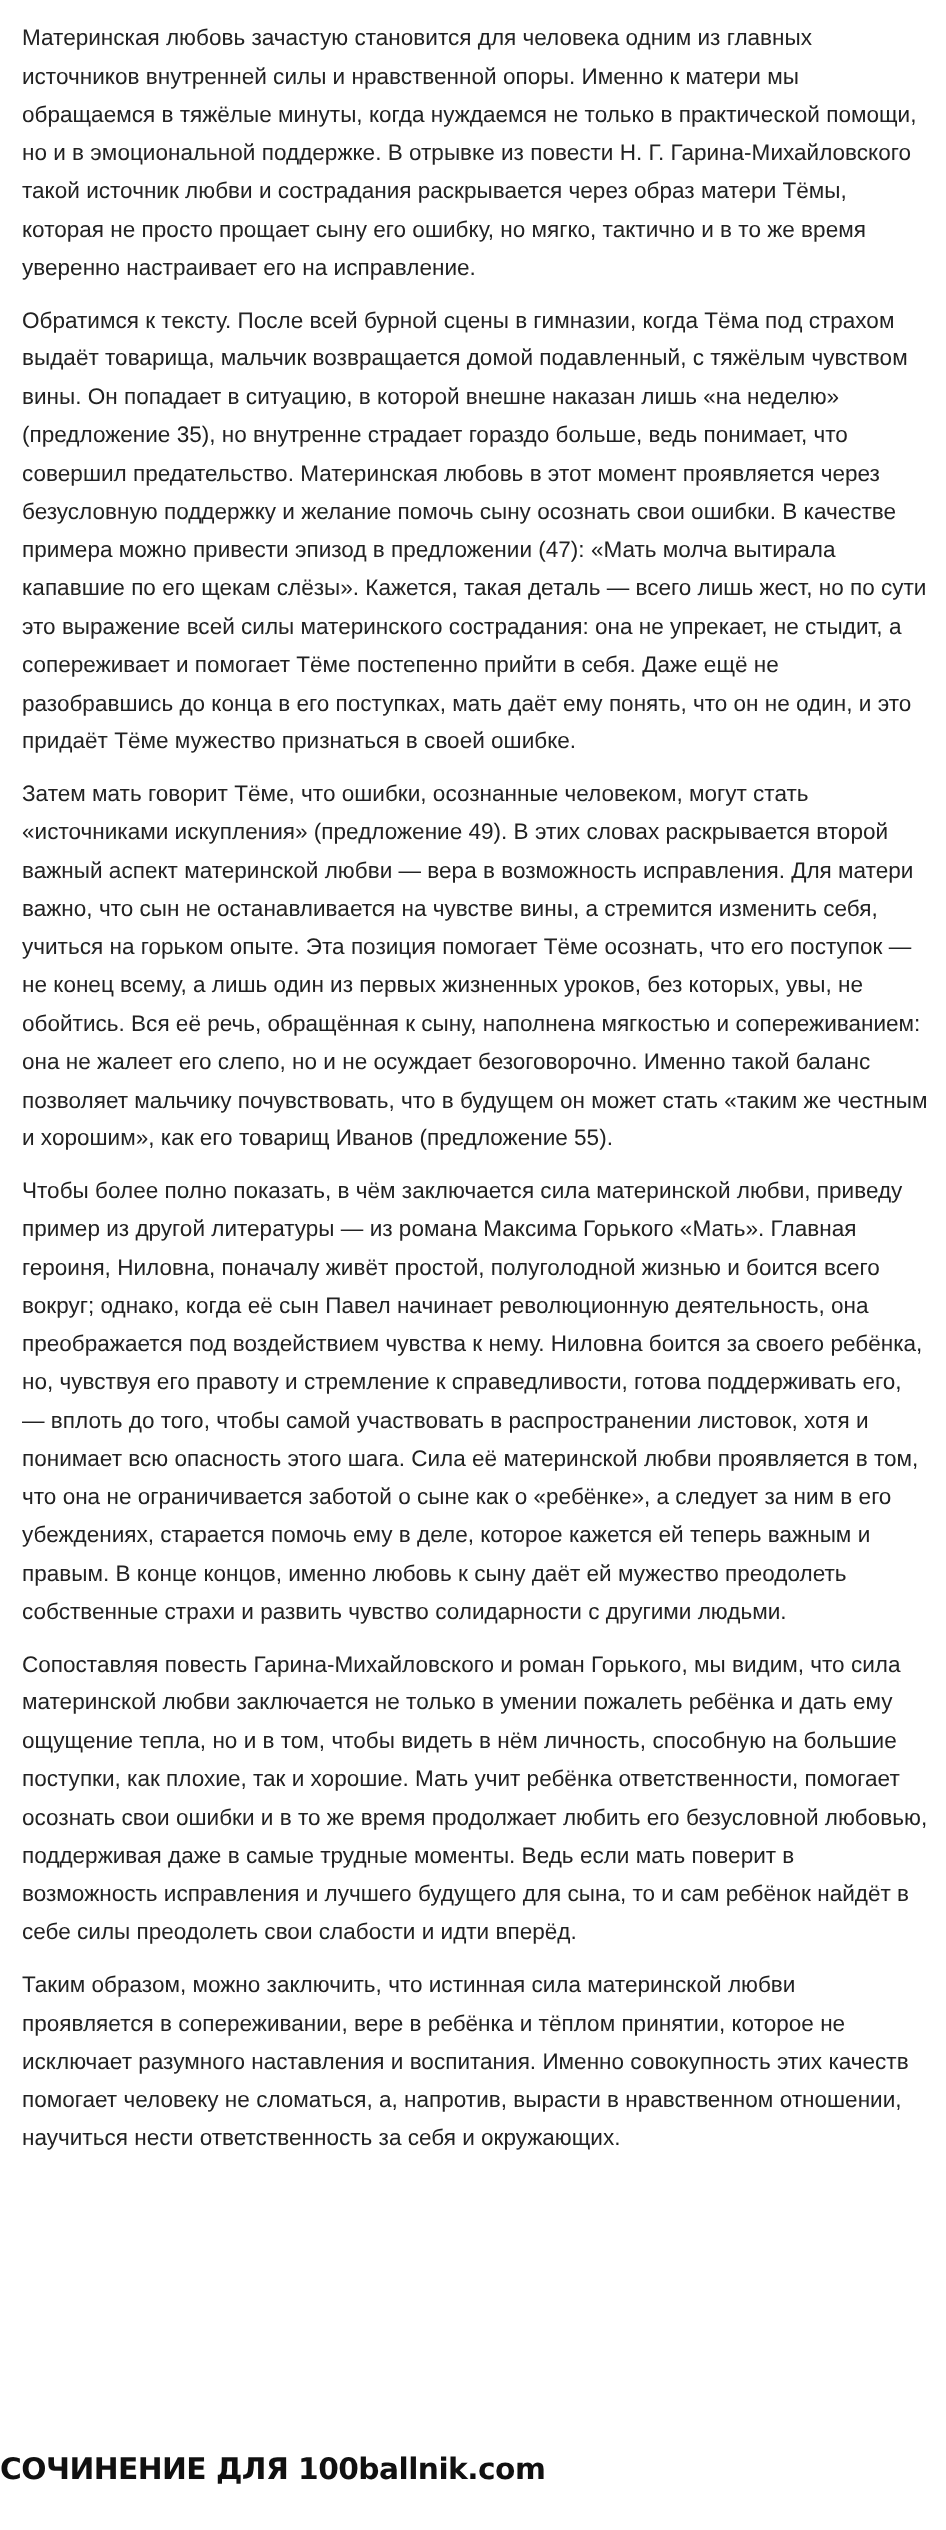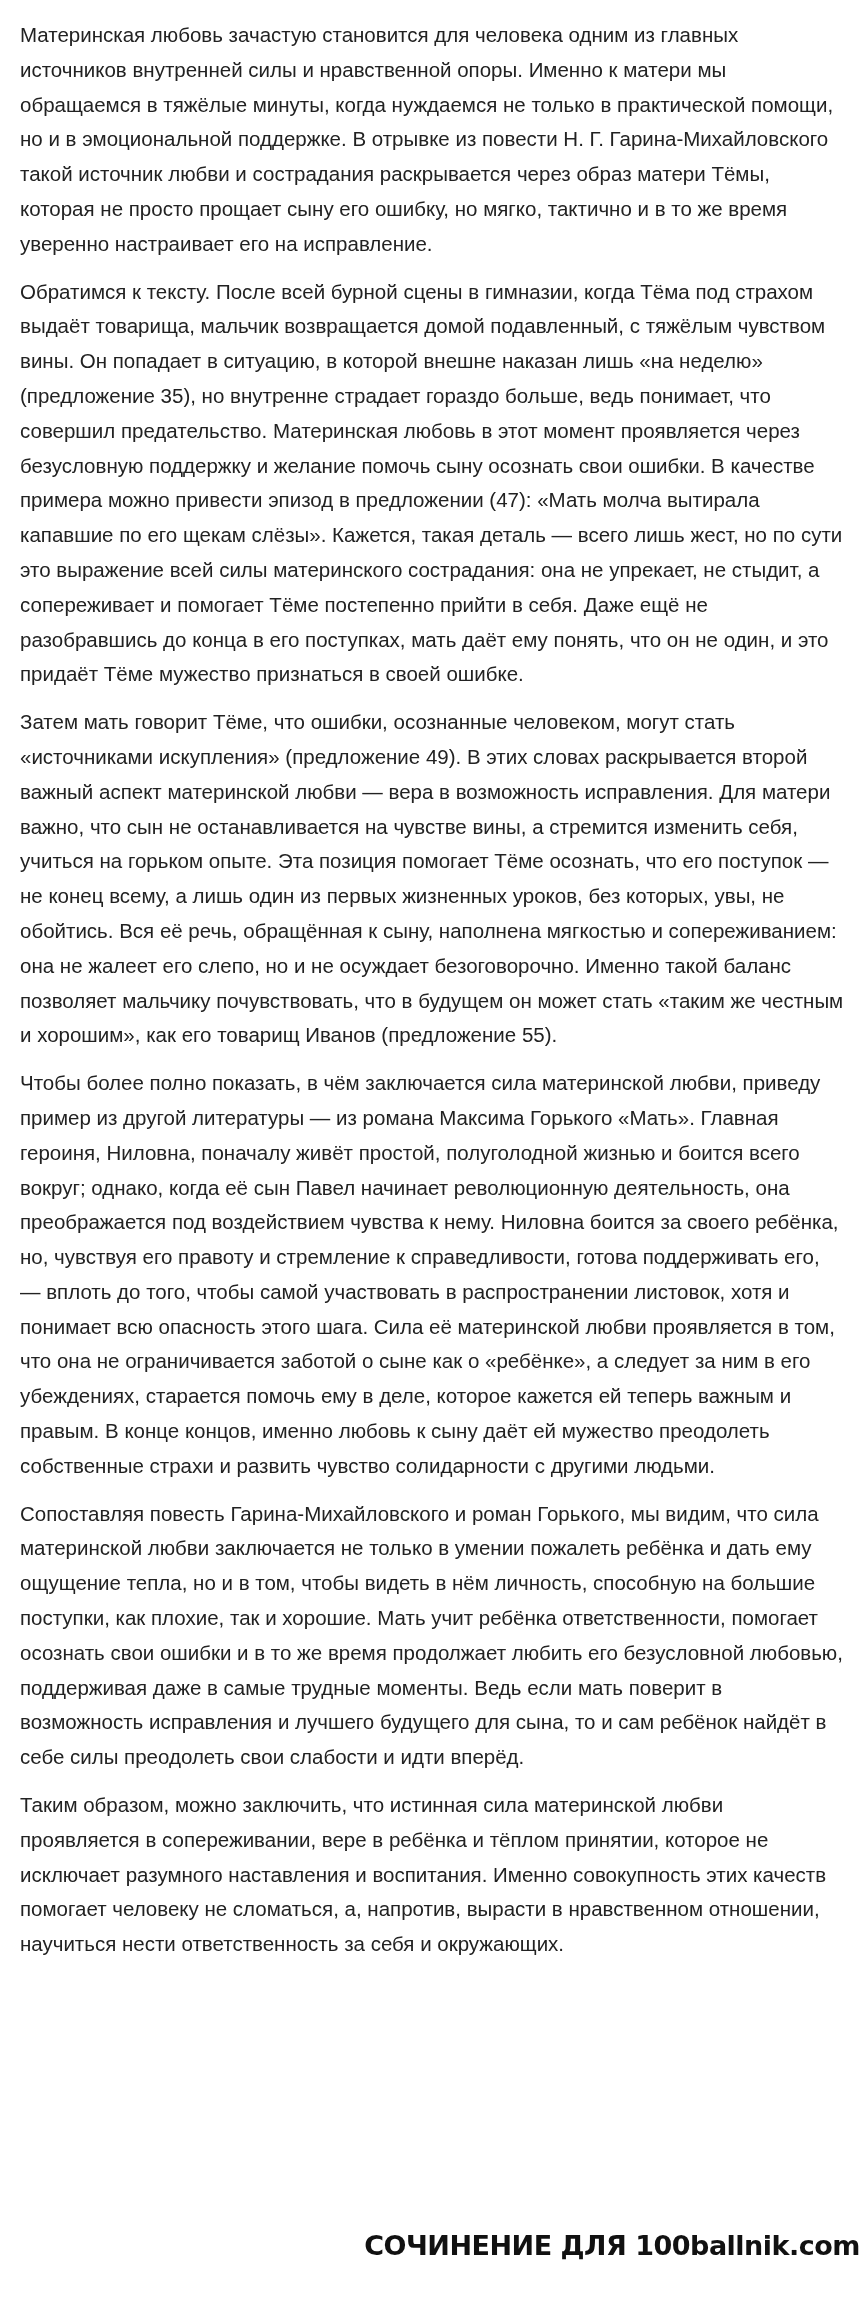--- a/index.html
+++ b/index.html
@@ -1,21 +1,21 @@
 <!DOCTYPE html>
 <html><head>
 <meta charset="utf-8">
 <style>
   html,body{margin:0;padding:0;background:#fff;}
   body{width:860px;height:2300px;position:relative;overflow:hidden;}
   .card{position:absolute;left:0;top:0;width:690px;height:2300px;background:#fff;border-radius:14px;box-sizing:border-box;}
   .content{position:absolute;left:20px;top:18px;width:825px;
     font-family:"Liberation Sans",sans-serif;font-size:20.5px;line-height:34.8px;color:#222;}
   .content p{margin:0 0 13px 0;}
-  .footer{position:absolute;left:0;top:2230px;width:860px;text-align:right;
+  .footer{position:absolute;left:0;top:2230px;width:860px;text-align:left;
     font-family:"DejaVu Sans",sans-serif;font-weight:bold;font-size:27px;color:#111;letter-spacing:-0.5px;}
 </style>
 </head>
 <body>
 
 <div class="card">
   <div class="content">
     <p>Материнская любовь зачастую становится для человека одним из главных источников внутренней силы и нравственной опоры. Именно к матери мы обращаемся в тяжёлые минуты, когда нуждаемся не только в практической помощи, но и в эмоциональной поддержке. В отрывке из повести Н. Г. Гарина-Михайловского такой источник любви и сострадания раскрывается через образ матери Тёмы, которая не просто прощает сыну его ошибку, но мягко, тактично и в то же время уверенно настраивает его на исправление.</p>
     <p>Обратимся к тексту. После всей бурной сцены в гимназии, когда Тёма под страхом выдаёт товарища, мальчик возвращается домой подавленный, с тяжёлым чувством вины. Он попадает в ситуацию, в которой внешне наказан лишь «на неделю» (предложение 35), но внутренне страдает гораздо больше, ведь понимает, что совершил предательство. Материнская любовь в этот момент проявляется через безусловную поддержку и желание помочь сыну осознать свои ошибки. В качестве примера можно привести эпизод в предложении (47): «Мать молча вытирала капавшие по его щекам слёзы». Кажется, такая деталь — всего лишь жест, но по сути это выражение всей силы материнского сострадания: она не упрекает, не стыдит, а сопереживает и помогает Тёме постепенно прийти в себя. Даже ещё не разобравшись до конца в его поступках, мать даёт ему понять, что он не один, и это придаёт Тёме мужество признаться в своей ошибке.</p>
     <p>Затем мать говорит Тёме, что ошибки, осознанные человеком, могут стать «источниками искупления» (предложение 49). В этих словах раскрывается второй важный аспект материнской любви — вера в возможность исправления. Для матери важно, что сын не останавливается на чувстве вины, а стремится изменить себя, учиться на горьком опыте. Эта позиция помогает Тёме осознать, что его поступок — не конец всему, а лишь один из первых жизненных уроков, без которых, увы, не обойтись. Вся её речь, обращённая к сыну, наполнена мягкостью и сопереживанием: она не жалеет его слепо, но и не осуждает безоговорочно. Именно такой баланс позволяет мальчику почувствовать, что в будущем он может стать «таким же честным и хорошим», как его товарищ Иванов (предложение 55).</p>

